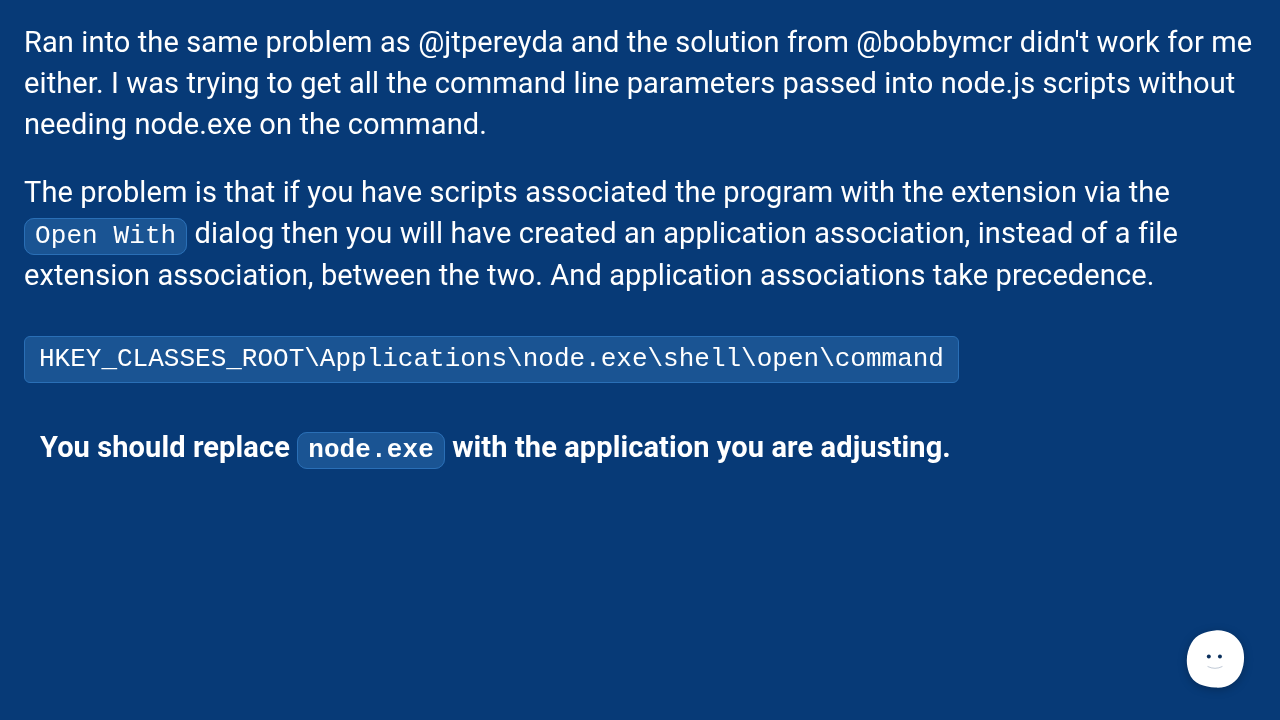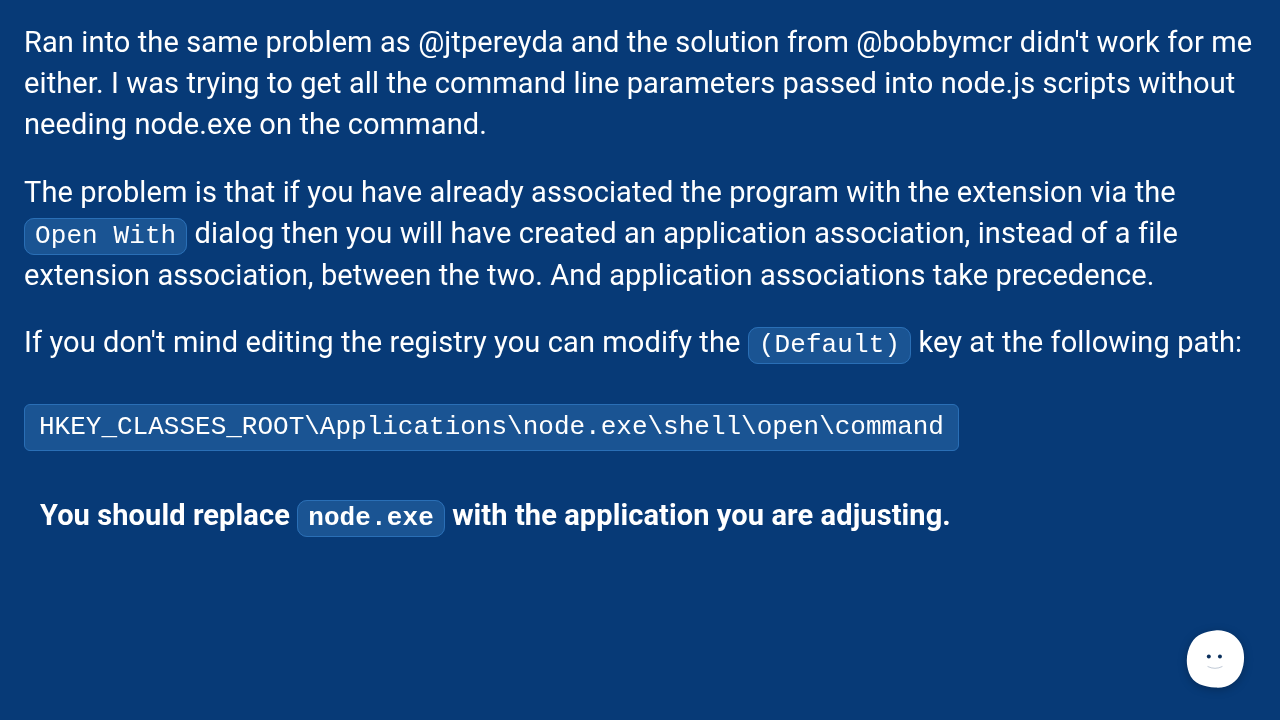--- a/index.html
+++ b/index.html
@@ -72,26 +72,23 @@
   }
 </style>
 </head>
 <body>
 
 <div class="page">
 
   <p>Ran into the same problem as @jtpereyda and the solution from @bobbymcr didn't work for me either. I was trying to get all the command line parameters passed into node.js scripts without needing node.exe on the command.</p>
 
   <p>
-    <span>The problem is that if you have already associated the program with the extension via the </span><code class="inline">Open With</code><span> dialog then you will have created an application association, instead of a file extension association, between the two. And application associations take precedence.</span>
+    <span>The problem is that if you have scripts associated the program with the extension via the </span><code class="inline">Open With</code><span> dialog then you will have created an application association, instead of a file extension association, between the two. And application associations take precedence.</span>
   </p>
 
-  <p>
-    <span>If you don't mind editing the registry you can modify the </span><code class="inline">(Default)</code><span> key at the following path:</span>
-  </p>
 
   <div class="codeblock">HKEY_CLASSES_ROOT\Applications\node.exe\shell\open\command</div>
 
   <p class="bold-line">
     <span>You should replace </span><code class="inline">node.exe</code><span> with the application you are adjusting.</span>
   </p>
 
   <div class="avatar" title="cartoon-face-avatar">
     <svg viewBox="0 0 100 100">
 

